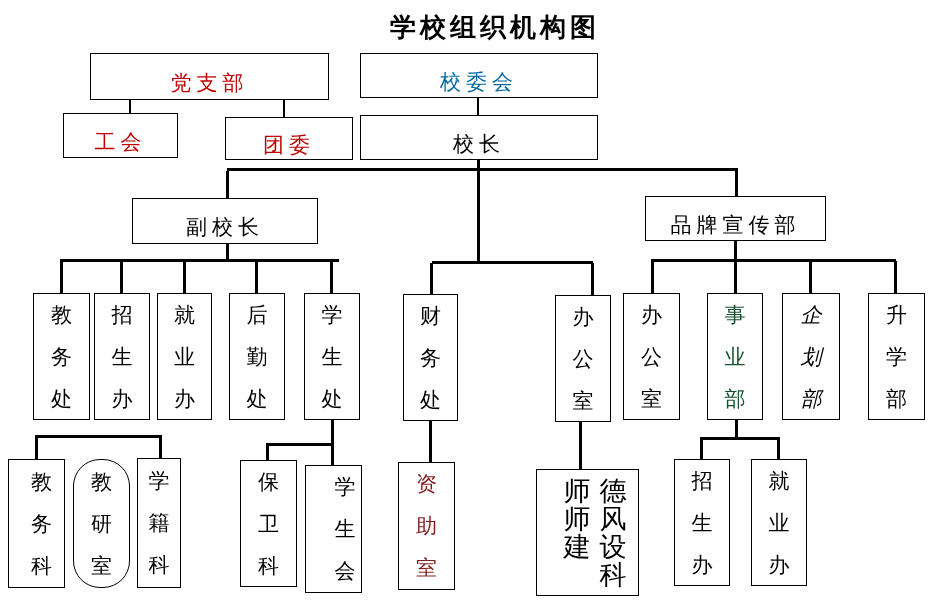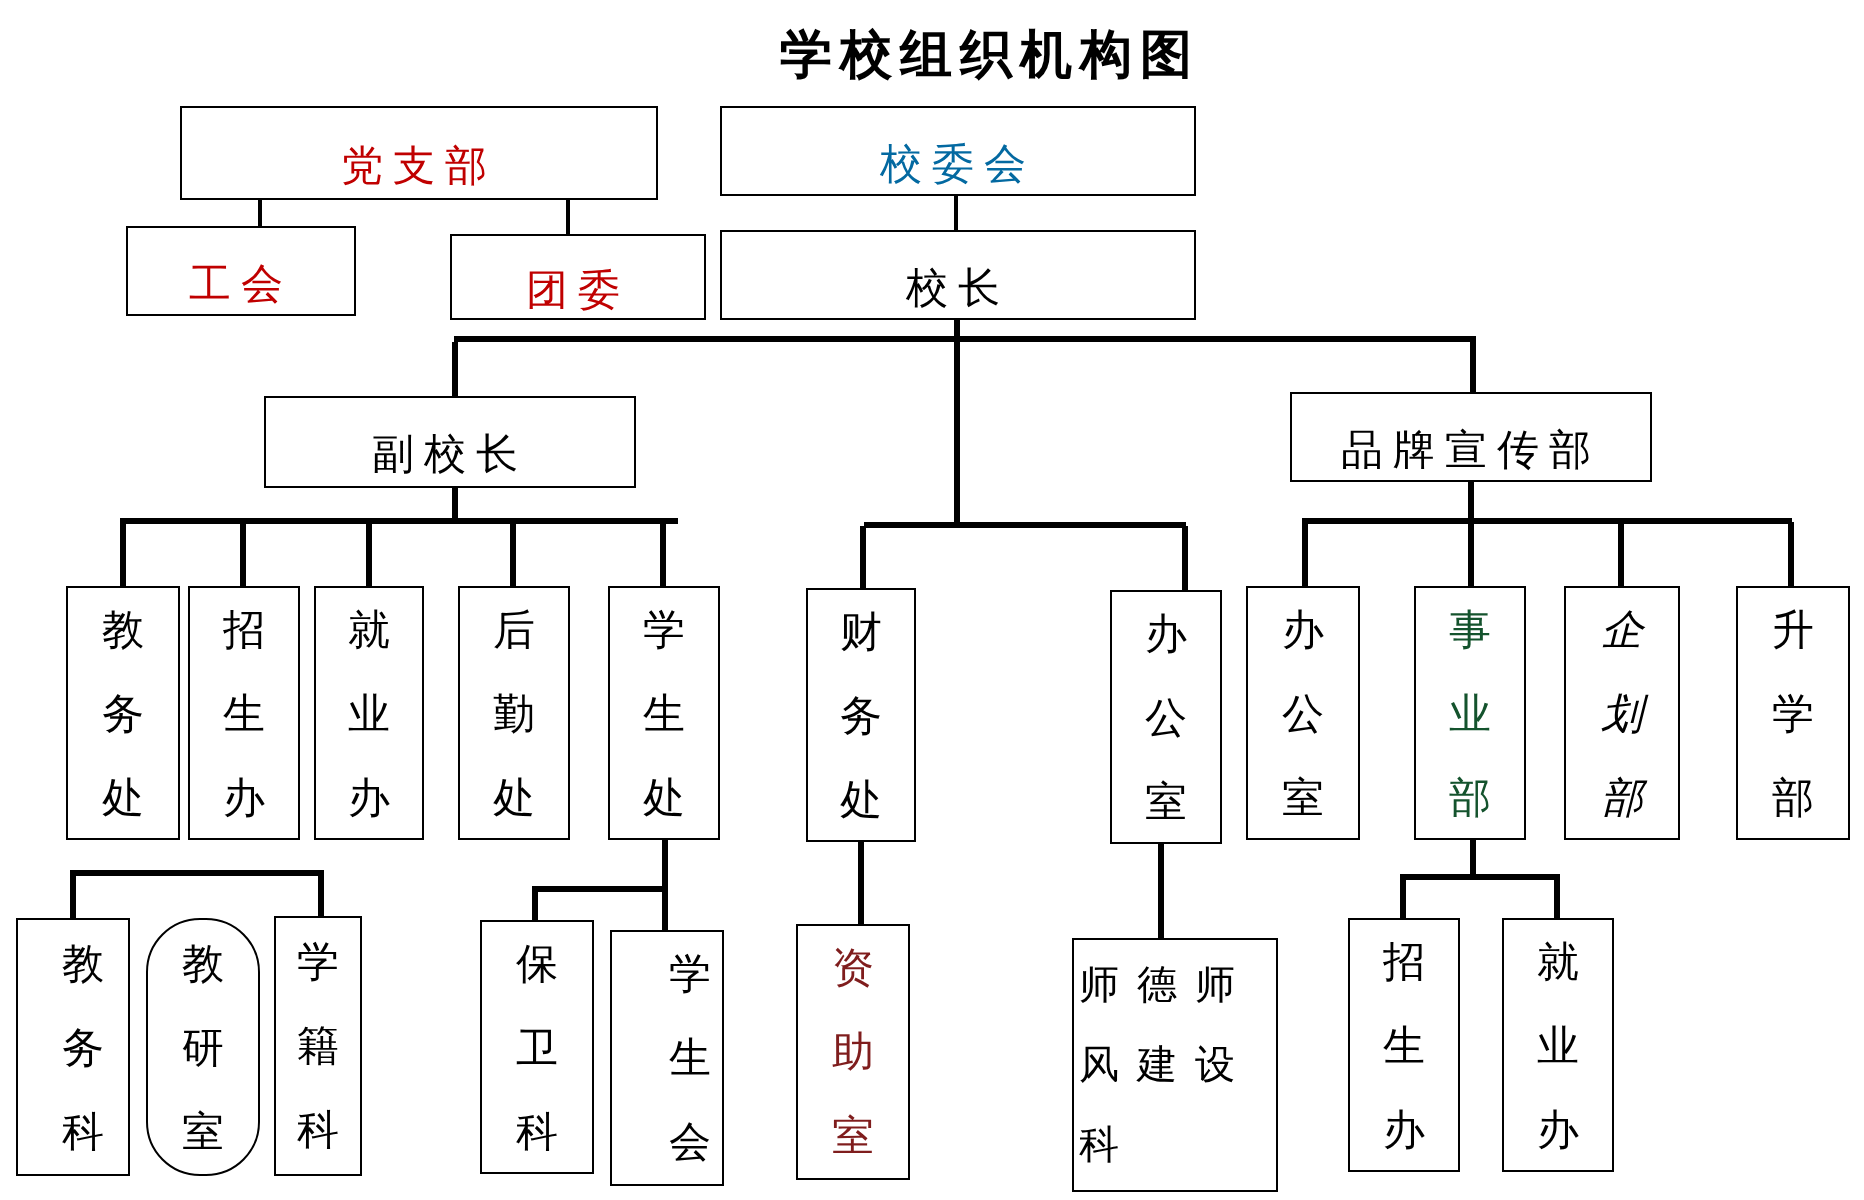--- a/index.html
+++ b/index.html
@@ -15,22 +15,22 @@
   .node{
     position:absolute;border:1.5px solid #000;background:#fff;box-sizing:border-box;
     display:flex;align-items:center;justify-content:center;
   }
   .node.h span{font-size:21px;letter-spacing:5px;text-align:center;white-space:nowrap;margin-top:12px;}
   .node.v span{
     display:block;width:24px;font-size:21px;line-height:42px;
     word-break:break-all;text-align:center;
   }
   .node.multi span{
-    display:block;width:96px;font-size:20px;letter-spacing:9px;line-height:40px;
-    word-break:break-all;text-align:left;
+    display:block;width:96px;font-size:27px;letter-spacing:9px;line-height:28px;
+    word-break:break-all;text-align:right;
   }
 </style>
 </head>
 <body>
 
 <div class="canvas">
 
   <div class="cn" style="left:129px;top:100px;width:2px;height:13px;"></div>
   <div class="cn" style="left:283px;top:98px;width:2px;height:19px;"></div>
   <div class="cn" style="left:477px;top:98px;width:2px;height:17px;"></div>

